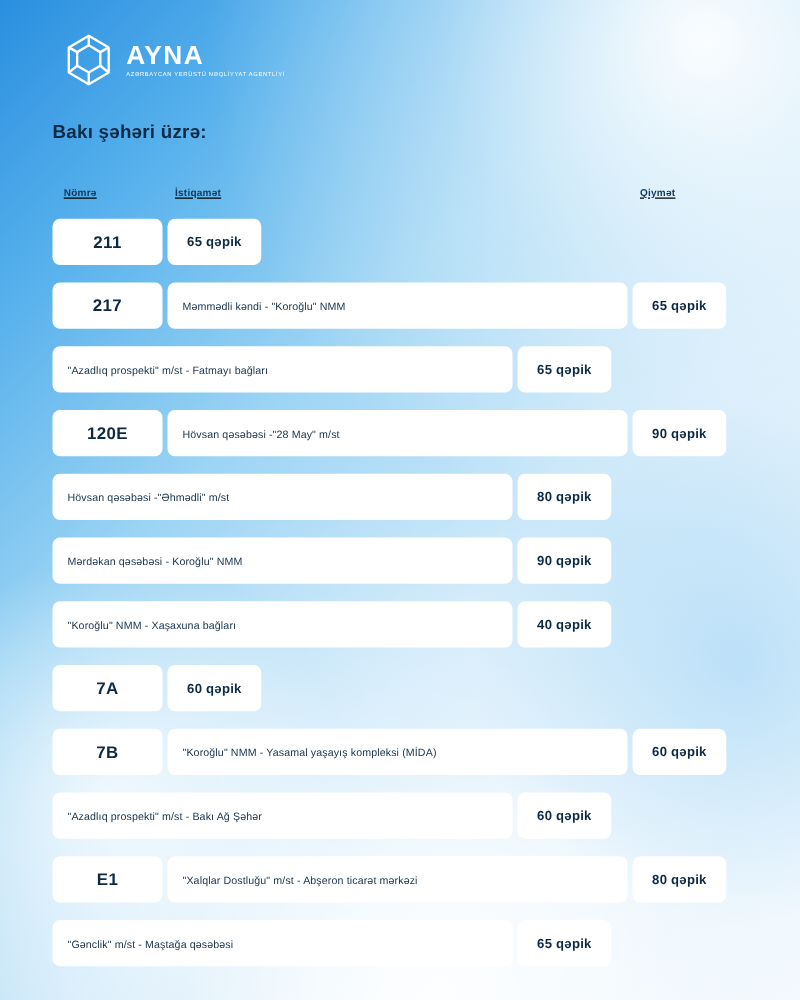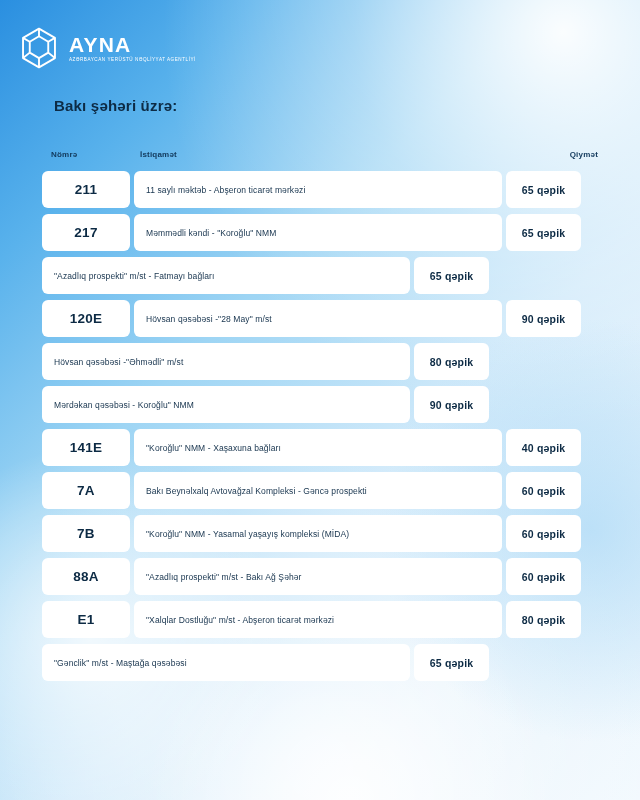--- a/index.html
+++ b/index.html
@@ -47,21 +47,21 @@
     bottom: -180px;
     width: 460px;
     height: 360px;
     background: radial-gradient(circle, rgba(255,255,255,0.85) 0%, rgba(255,255,255,0) 70%);
     pointer-events: none;
   }
 
   
   .logo {
     position: absolute;
-    left: 18px;
+    left: 50px;
     top: 26px;
     display: flex;
     align-items: center;
     gap: 9px;
   }
   .logo-mark {
     width: 42px;
     height: 44px;
     display: block;
   }
@@ -87,52 +87,53 @@
 
   
   .heading {
     position: absolute;
     left: 42px;
     top: 97px;
     font-size: 15px;
     font-weight: bold;
     color: #0d2b45;
     letter-spacing: 0.2px;
-    margin-left: 12px;
   }
 
   
   .table {
     position: absolute;
     left: 42px;
     top: 140px;
     width: 556px;
   }
   .col-headers {
     display: flex;
     align-items: flex-end;
     height: 19px;
-    padding-bottom: 12px;
+    padding-bottom: 2px;
+    text-decoration: underline;
   }
   .col-headers .ch {
     font-size: 8px;
     font-weight: bold;
     color: #12395c;
     letter-spacing: 0.2px;
   }
   .ch-num { width: 88px; padding-left: 9px; box-sizing: border-box; }
   .ch-dir { width: 372px; padding-left: 10px; box-sizing: border-box; }
-  .ch-price { width: 96px; padding-left: 10px; box-sizing: border-box; text-align: right; }
+  .ch-price { width: 96px; padding-left: 10px; box-sizing: border-box; }
 
   .row {
     display: flex;
     align-items: stretch;
     gap: 4px;
     margin-bottom: 6px;
     height: 37px;
+    margin-top: 14px;
   }
   .cell {
     background: #ffffff;
     border-radius: 6px;
     display: flex;
     align-items: center;
     box-sizing: border-box;
   }
   .cell-num {
     width: 88px;
@@ -184,21 +185,20 @@
 
   <div class="table">
     <div class="col-headers">
       <div class="ch ch-num">Nömrə</div>
       <div class="ch ch-dir">İstiqamət</div>
       <div class="ch ch-price">Qiymət</div>
     </div>
 
     <div class="row">
       <div class="cell cell-num">211</div>
-      <div class="cell cell-dir">11 saylı məktəb - Abşeron ticarət mərkəzi</div>
       <div class="cell cell-price">65 qəpik</div>
     </div>
     <div class="row">
       <div class="cell cell-num">217</div>
       <div class="cell cell-dir">Məmmədli kəndi - "Koroğlu" NMM</div>
       <div class="cell cell-price">65 qəpik</div>
     </div>
     <div class="row">
       <div class="cell cell-dir">"Azadlıq prospekti" m/st - Fatmayı bağları</div>
       <div class="cell cell-price">65 qəpik</div>
@@ -210,36 +210,33 @@
     </div>
     <div class="row">
       <div class="cell cell-dir">Hövsan qəsəbəsi -"Əhmədli" m/st</div>
       <div class="cell cell-price">80 qəpik</div>
     </div>
     <div class="row">
       <div class="cell cell-dir">Mərdəkan qəsəbəsi - Koroğlu" NMM</div>
       <div class="cell cell-price">90 qəpik</div>
     </div>
     <div class="row">
-      <div class="cell cell-num">141E</div>
       <div class="cell cell-dir">"Koroğlu" NMM - Xaşaxuna bağları</div>
       <div class="cell cell-price">40 qəpik</div>
     </div>
     <div class="row">
       <div class="cell cell-num">7A</div>
-      <div class="cell cell-dir">Bakı Beynəlxalq Avtovağzal Kompleksi - Gəncə prospekti</div>
       <div class="cell cell-price">60 qəpik</div>
     </div>
     <div class="row">
       <div class="cell cell-num">7B</div>
       <div class="cell cell-dir">"Koroğlu" NMM - Yasamal yaşayış kompleksi (MİDA)</div>
       <div class="cell cell-price">60 qəpik</div>
     </div>
     <div class="row">
-      <div class="cell cell-num">88A</div>
       <div class="cell cell-dir">"Azadlıq prospekti" m/st - Bakı Ağ Şəhər</div>
       <div class="cell cell-price">60 qəpik</div>
     </div>
     <div class="row">
       <div class="cell cell-num">E1</div>
       <div class="cell cell-dir">"Xalqlar Dostluğu" m/st - Abşeron ticarət mərkəzi</div>
       <div class="cell cell-price">80 qəpik</div>
     </div>
     <div class="row">
       <div class="cell cell-dir">"Gənclik" m/st - Maştağa qəsəbəsi</div>

